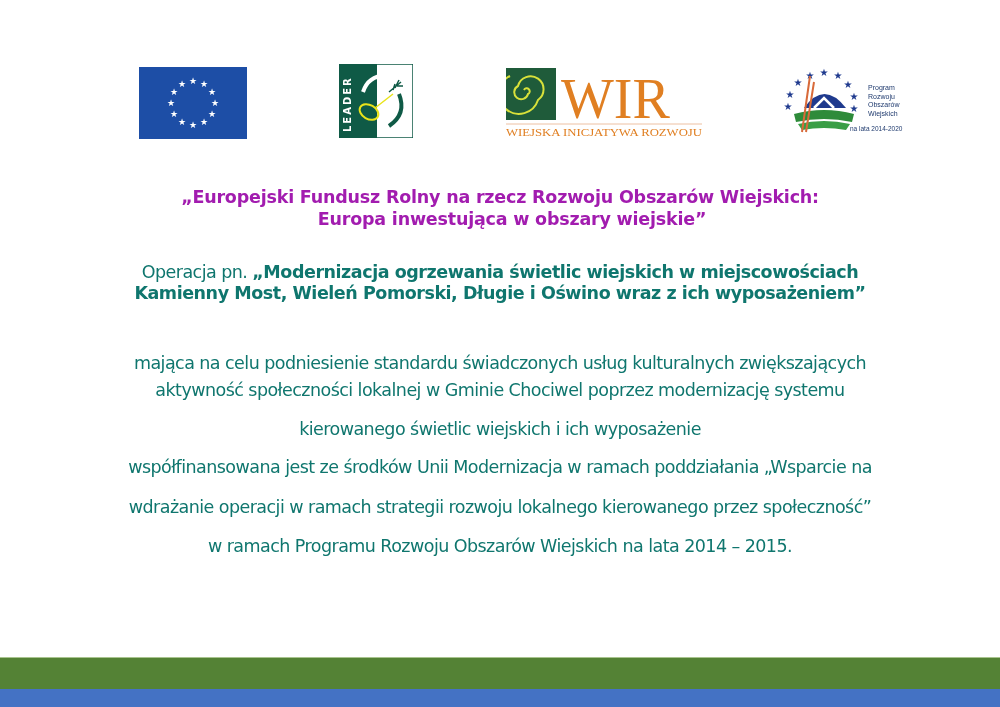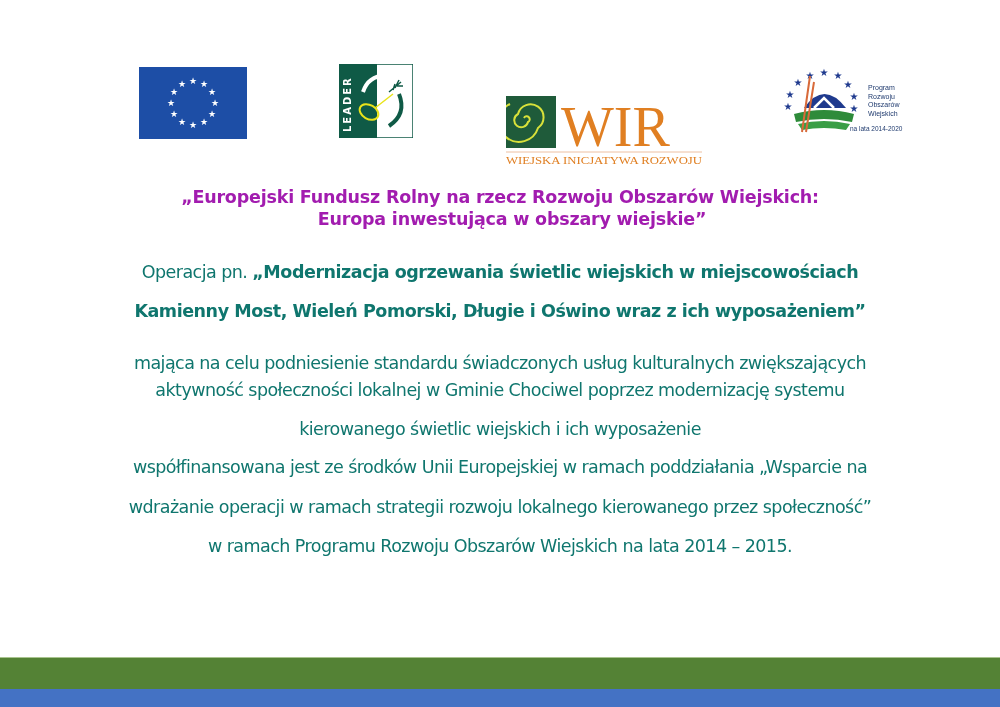--- a/index.html
+++ b/index.html
@@ -5,21 +5,21 @@
   html, body { margin: 0; padding: 0; }
   body {
     width: 1000px; height: 707px; background: #ffffff; position: relative; overflow: hidden;
     font-family: "DejaVu Sans", sans-serif;
   }
   .logos { position: absolute; top: 0; left: 0; width: 1000px; height: 150px; }
   .logo { position: absolute; }
   #eu-flag { left: 139px; top: 67px; width: 108px; height: 72px; background: #1d4ea6; }
   #eu-flag svg { width: 100%; height: 100%; display: block; }
   #leader { left: 339px; top: 64px; width: 74px; height: 74px; }
-  #wir { left: 506px; top: 68px; width: 196px; height: 72px; margin-top: 28px; }
+  #wir { left: 506px; top: 68px; width: 196px; height: 72px; }
   #prow { left: 780px; top: 68px; width: 130px; height: 70px; }
   .prow-text { position: absolute; left: 88px; top: 16px; font-size: 7px; line-height: 8.6px; color: #1f3a6e; font-family: "Liberation Sans", sans-serif; }
   .prow-years { position: absolute; left: 70px; top: 57px; font-size: 6.5px; color: #1f3a6e; font-family: "Liberation Sans", sans-serif; white-space: nowrap; }
 
   .heading {
     position: absolute; left: 0; width: 1000px; text-align: center;
     color: #a21caf; font-weight: bold; font-size: 17.5px; line-height: 22px;
     font-family: "DejaVu Sans", sans-serif; letter-spacing: -0.2px;
   }
   #heading-1 { top: 186px; }
@@ -112,24 +112,24 @@
     <div class="prow-years">na lata 2014-2020</div>
   </div>
 </div>
 
 <div class="heading" id="heading-1">„Europejski Fundusz Rolny na rzecz Rozwoju Obszarów Wiejskich:</div>
 <div class="heading" id="heading-2">Europa inwestująca w obszary wiejskie”</div>
 
 <div class="body-line" style="top:261px">
   <span>Operacja pn. </span><b>„Modernizacja ogrzewania świetlic wiejskich w miejscowościach</b>
 </div>
-<div class="body-line" style="top:300px">
+<div class="body-line" style="top:282px">
   <b>Kamienny Most, Wieleń Pomorski, Długie i Oświno wraz z ich wyposażeniem”</b>
 </div>
 <div class="body-line" style="top:352px">mająca na celu podniesienie standardu świadczonych usług kulturalnych zwiększających</div>
 <div class="body-line" style="top:379px">aktywność społeczności lokalnej w Gminie Chociwel poprzez modernizację systemu</div>
 <div class="body-line" style="top:418px">kierowanego świetlic wiejskich i ich wyposażenie</div>
-<div class="body-line" style="top:456px">współfinansowana jest ze środków Unii Europejskiej w ramach poddziałania „Wsparcie na</div>
+<div class="body-line" style="top:456px">współfinansowana jest ze środków Unii Modernizacja w ramach poddziałania „Wsparcie na</div>
 <div class="body-line" style="top:496px">wdrażanie operacji w ramach strategii rozwoju lokalnego kierowanego przez społeczność”</div>
 <div class="body-line" style="top:535px">w ramach Programu Rozwoju Obszarów Wiejskich na lata 2014 – 2015.</div>
 
 <div class="bar-green"></div>
 <div class="bar-blue"></div>
 
 </body></html>

